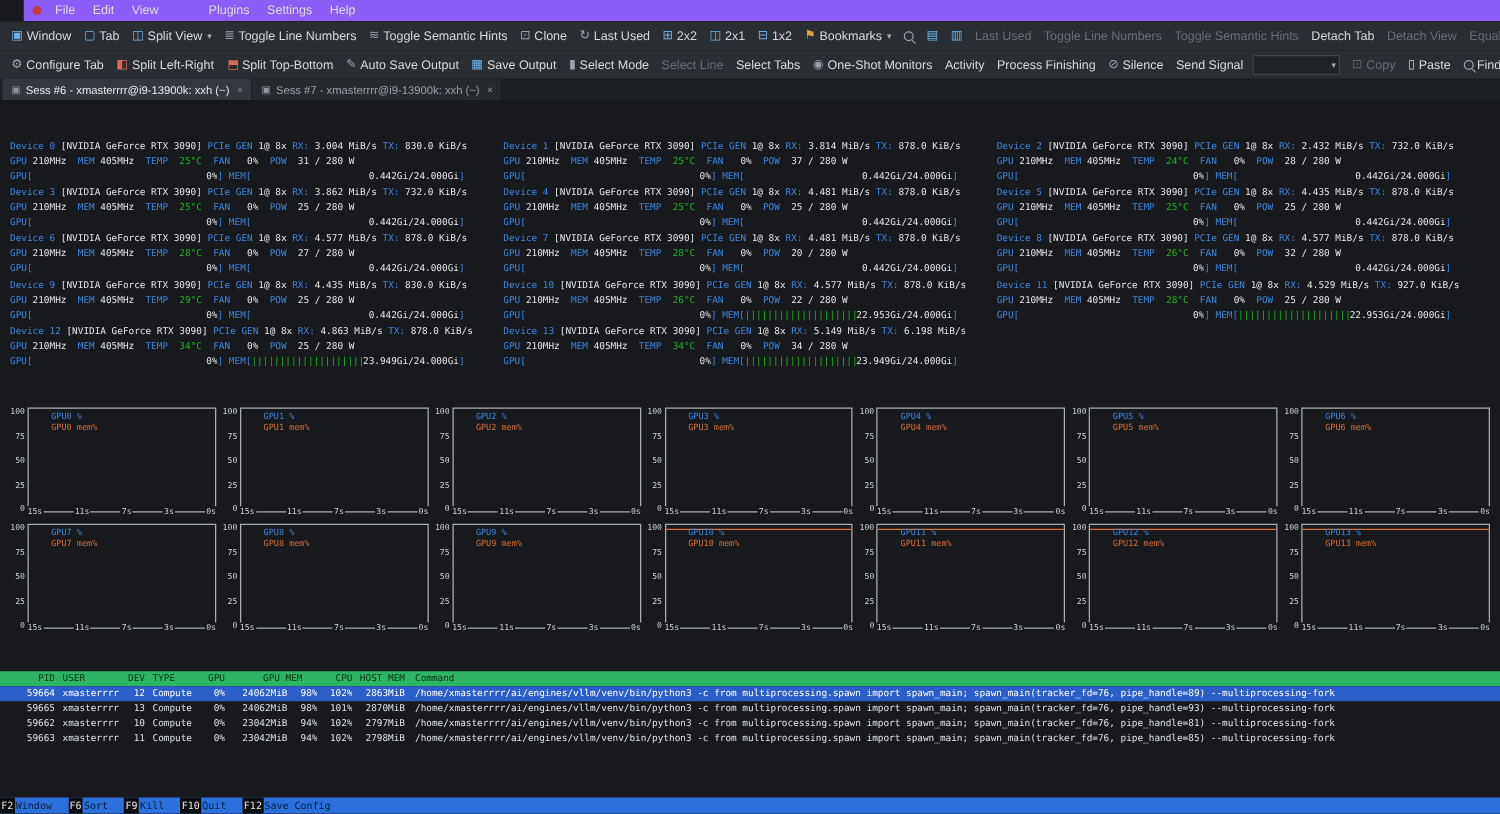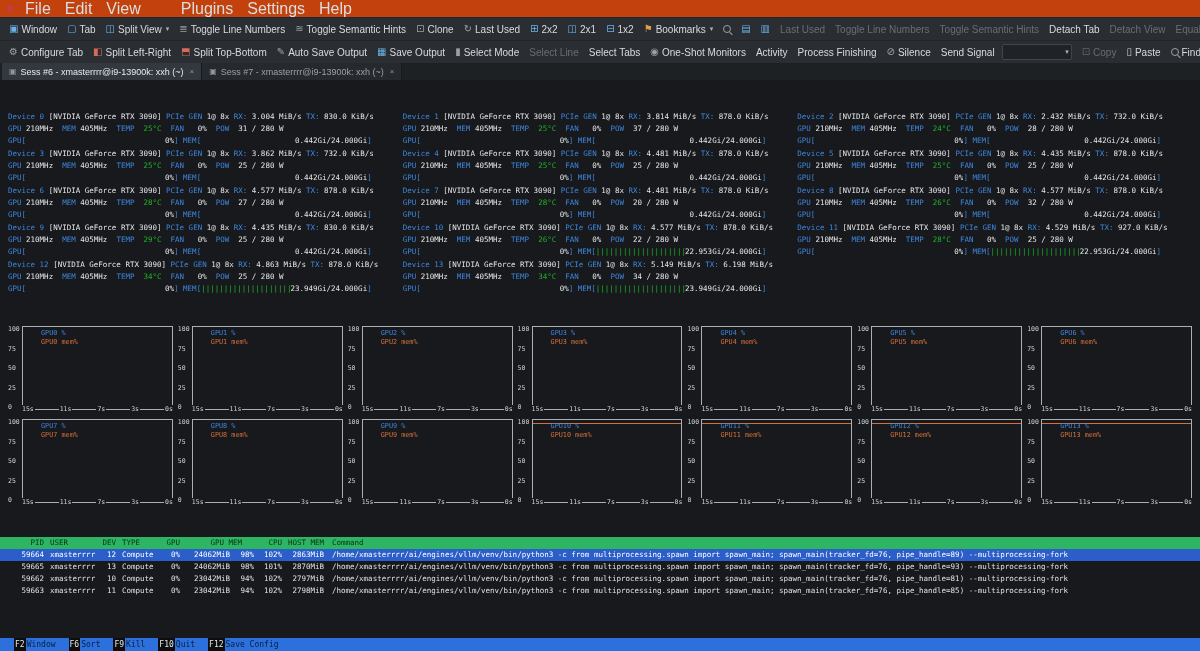--- a/index.html
+++ b/index.html
@@ -5,21 +5,21 @@
   html,body{margin:0;padding:0;background:#101214;}
   body{width:1200px;height:651px;overflow:hidden;font-family:"Liberation Sans","DejaVu Sans",sans-serif;}
   .window{width:1200px;height:651px;position:relative;background:#17191c;}
 
   
   .titlebar{height:16px;background:#191b1e;display:flex;align-items:center;justify-content:center;position:relative;font-size:9px;color:#b9bdc0;}
   .tdot{position:absolute;top:4px;width:8px;height:8px;border-radius:2px;}
   .tdot.o{left:5px;background:#d07a28;}
   .tdot.g{left:17px;background:#3f9e43;}
 
-  .menubar{height:17px;background:#c2410c;display:flex;align-items:center;font-size:16px;color:#dcdfe1;padding-left:3px;}
+  .menubar{height:17px;background:#8b5cf6;display:flex;align-items:center;font-size:10px;color:#dcdfe1;padding-left:3px;margin-left:19px;}
   .mdot{width:7px;height:7px;border-radius:50%;background:#c43c3c;margin:0 4px;flex:none;}
   .menu-item{padding:0 7px;cursor:default;}
   .menu-item.gap-left{margin-left:26px;}
 
   .toolbar{height:22px;background:#2a2e33;border-top:1px solid #22252a;display:flex;align-items:center;font-size:10px;color:#d7dadd;padding:0 4px;white-space:nowrap;}
   .tbtn{display:flex;align-items:center;gap:3px;padding:0 5px;height:20px;border-radius:2px;flex:none;}
   .tbtn.dis{color:#686e73;}
   .tbtn.dis .gi{opacity:.45;}
   .tlabel{display:inline-block;}
   .gi{font-size:10px;line-height:10px;font-family:"DejaVu Sans",sans-serif;}
@@ -46,21 +46,21 @@
 
   .devices{display:grid;grid-template-columns:repeat(3,1fr);}
   .dev{height:37px;overflow:hidden;}
   .gin{display:inline-block;width:148px;text-align:right;overflow:hidden;vertical-align:bottom;}
   .min{display:inline-flex;width:166px;overflow:hidden;vertical-align:bottom;}
   .min .bars{flex:1;overflow:hidden;color:#1db425;}
   .min .wh{flex:none;}
 
   .graphs{display:grid;grid-template-columns:repeat(7,1fr);column-gap:5px;row-gap:9px;margin-top:6px;}
   .graph{display:flex;height:84px;}
-  .yl{width:14px;display:flex;flex-direction:column;justify-content:space-between;align-items:flex-start;font-size:6.5px;color:#cfd3d6;padding-right:2px;box-sizing:border-box;line-height:6px;}
+  .yl{width:14px;display:flex;flex-direction:column;justify-content:space-between;align-items:flex-end;font-size:6.5px;color:#cfd3d6;padding-right:2px;box-sizing:border-box;line-height:6px;}
   .gbox{flex:1;border:1px solid #a9afb4;position:relative;}
   .leg{position:absolute;top:2px;left:18px;font-size:6.8px;line-height:8.5px;z-index:2;}
   .lg1{color:#3f86dc;}
   .lg2{color:#d4703b;}
   .memline{position:absolute;left:0;right:0;border-top:1px solid #d4703b;z-index:1;}
   .xa{position:absolute;left:-2px;right:-2px;bottom:-4px;display:flex;justify-content:space-between;font-size:6.5px;color:#cfd3d6;z-index:2;}
   .xa span{background:#17191c;padding:0 1px;line-height:8px;}
 
   .ptable{margin:10px -8px 0;}
   .prow{display:flex;height:12px;line-height:12px;white-space:pre;color:#dfe2e4;}
@@ -73,21 +73,21 @@
   .c4{width:42px;padding-left:6px;}
   .c5{width:22px;text-align:right;}
   .c6{width:50px;text-align:right;}
   .c7{width:24px;text-align:right;}
   .c8{width:28px;text-align:right;}
   .c9{width:42px;text-align:right;}
   .c10{flex:1 1 auto !important;padding-left:8px;}
   .c67{width:74px;text-align:right;padding-right:12px;}
 
   .fkeybar{position:absolute;bottom:0;left:0;right:0;height:13px;background:#2c70dd;display:flex;align-items:center;
-           font-family:"DejaVu Sans Mono","Liberation Mono",monospace;font-size:8px;line-height:13px;padding-left:14px;}
+           font-family:"DejaVu Sans Mono","Liberation Mono",monospace;font-size:8px;line-height:13px;padding-left:0;}
   .fk{display:flex;}
   .fk + .fk{margin-left:10px;}
   .fk-key{background:#0c0d0e;color:#e6e6e6;padding:0 1px;}
   .fk-label{color:#07203e;padding:0 3px 0 1px;}
 </style>
 </head>
 <body>
 
 <div class="window">
 

